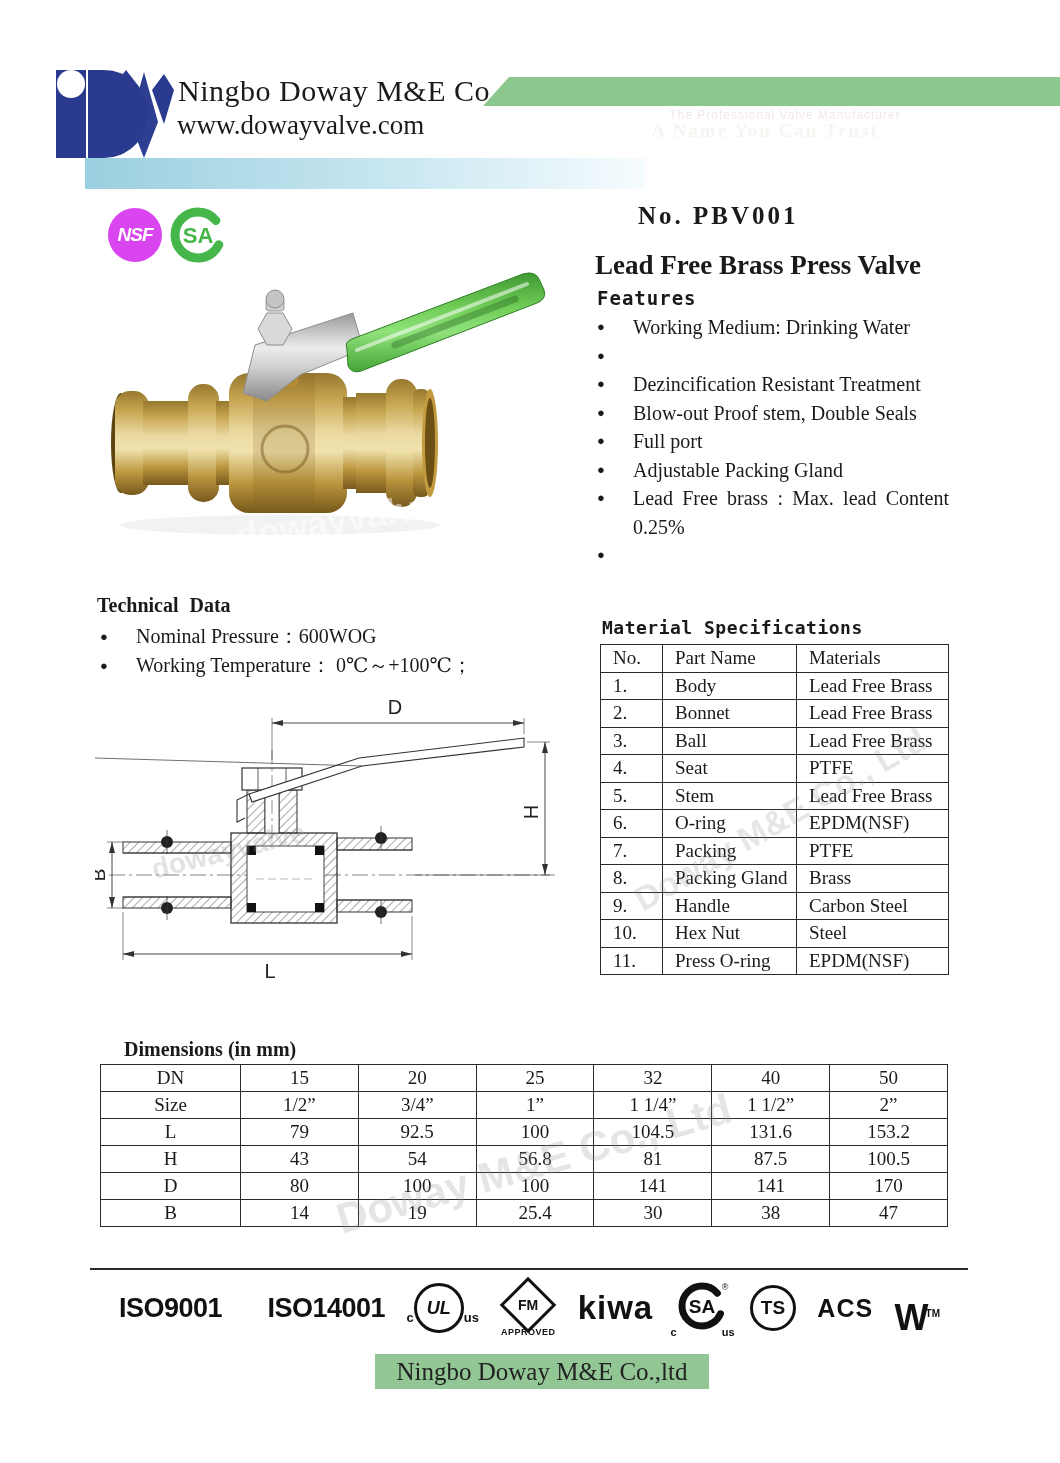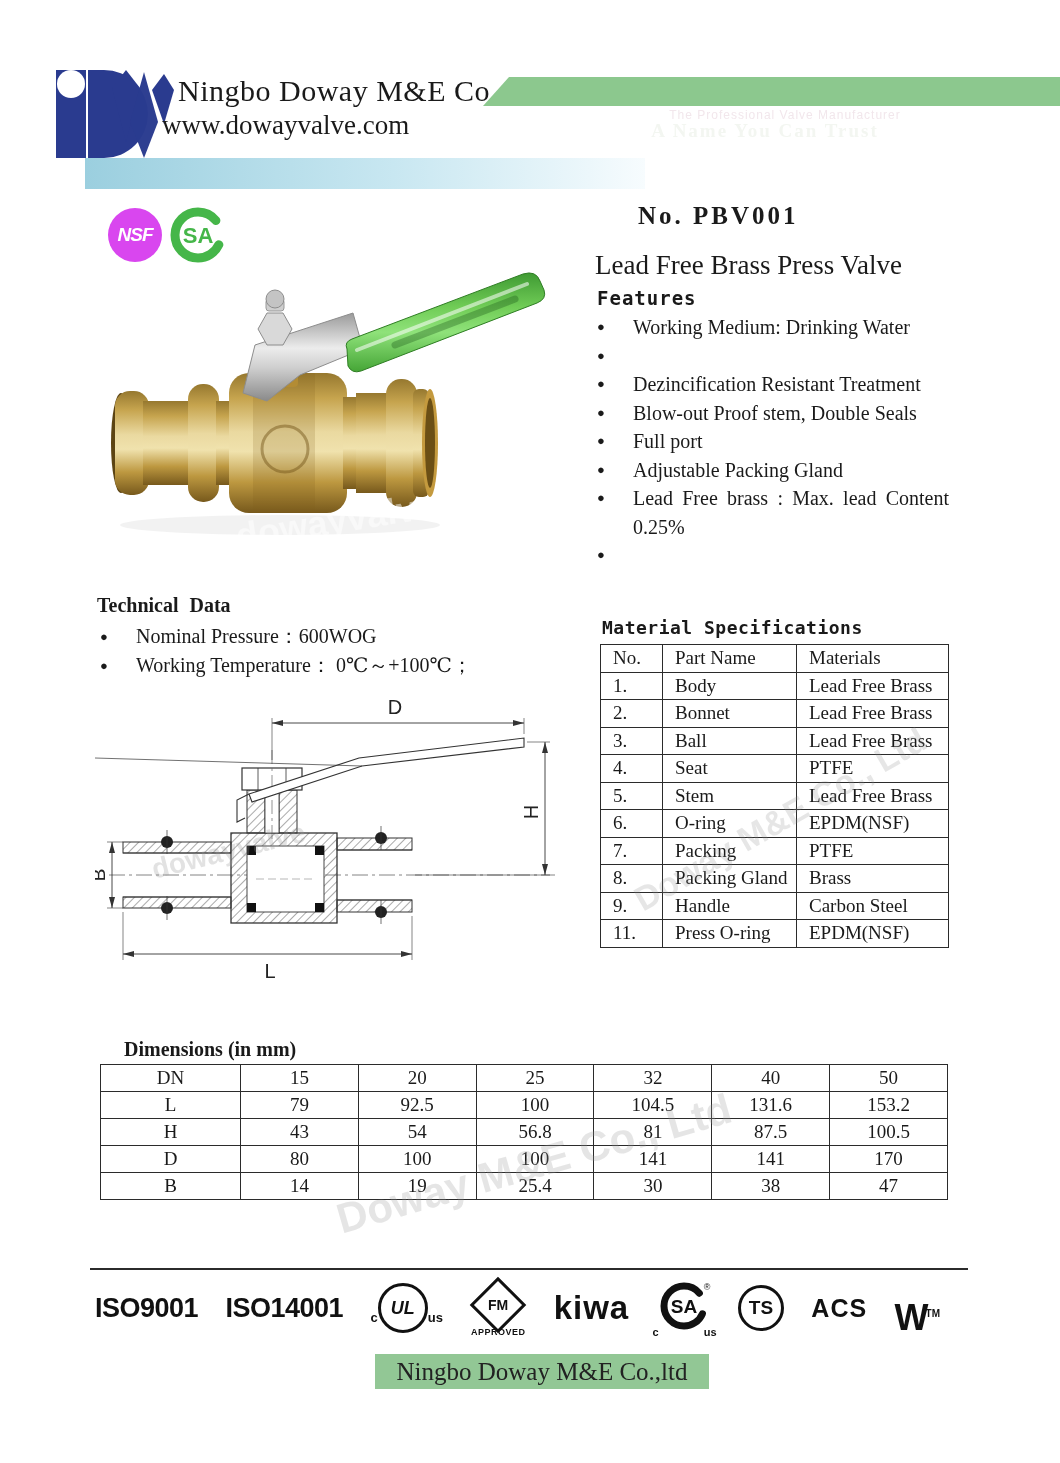--- a/index.html
+++ b/index.html
@@ -5,37 +5,37 @@
   html,body{margin:0;padding:0;background:#e8e8e8;}
   .serif{font-family:"Liberation Serif","DejaVu Serif",serif;}
   .mono{font-family:"DejaVu Sans Mono","Liberation Mono",monospace;}
   .sans{font-family:"Liberation Sans","DejaVu Sans",sans-serif;}
   #page{position:relative;width:1060px;height:1463px;background:#fff;margin:0 auto;overflow:hidden;
         font-family:"Liberation Serif","DejaVu Serif",serif;color:#1a1a1a;}
   .abs{position:absolute;}
 
   
   .company-name{left:178px;top:74px;font-size:30px;letter-spacing:.5px;}
-  .website{left:162px;top:110px;font-size:27px;}
+  .website{left:177px;top:110px;font-size:27px;}
   .green-banner{left:483px;top:77px;width:577px;height:29px;background:#8cc88e;
                 clip-path:polygon(26px 0,100% 0,100% 100%,0 100%);}
   .tagline1{left:620px;top:108px;width:330px;text-align:center;font-size:12px;color:#f2e7ec;letter-spacing:1px;}
   .tagline2{left:580px;top:120px;width:370px;text-align:center;font-size:19px;font-weight:bold;color:#f3f6f1;letter-spacing:2px;}
   .blue-bar{left:85px;top:158px;width:560px;height:31px;
             background:linear-gradient(to right,#9bcfdf,#c8e7f1 55%,#ecf7fb 90%,#f7fcfe);}
 
   
   .nsf-badge{left:108px;top:208px;width:54px;height:54px;border-radius:50%;background:#d946ef;
              display:flex;align-items:center;justify-content:center;color:#fff;
              font-weight:bold;font-size:19px;font-style:italic;letter-spacing:-1px;}
   .csa-badge{left:169px;top:206px;width:58px;height:58px;}
 
   
   .prod-no{left:638px;top:202px;font-size:25px;font-weight:bold;letter-spacing:3px;}
-  .prod-title{left:595px;top:250px;font-size:27px;font-weight:normal;}
+  .prod-title{left:595px;top:250px;font-size:27px;font-weight:bold;}
   .features-h{left:597px;top:287px;font-size:19px;font-weight:bold;letter-spacing:1px;}
   .features{left:597px;top:313px;width:352px;}
   .feat-li{display:flex;font-size:20px;line-height:28.5px;margin:0;}
   .feat-li .blt{width:36px;font-size:13px;flex:none;}
   .feat-li .txt{flex:1;text-align:justify;}
 
   
   .tech-h{left:97px;top:594px;font-size:20px;font-weight:bold;word-spacing:6px;}
   .tech-list{left:100px;top:622px;width:470px;}
   .tech-li{display:flex;font-size:20px;line-height:29px;}
@@ -58,21 +58,21 @@
       pointer-events:none;white-space:nowrap;}
   .wm-mat{left:615px;top:800px;font-size:34px;transform:rotate(-30deg);}
   .wm-dim{left:330px;top:1140px;font-size:42px;transform:rotate(-16deg);color:rgba(150,150,150,.25);}
   .wm-draw{left:150px;top:835px;font-size:28px;transform:rotate(-14deg);color:rgba(150,150,150,.28);}
   .wm-photo{left:235px;top:500px;font-size:36px;transform:rotate(-9deg);color:rgba(255,255,255,.5);}
 
   
   .foot-line{left:90px;top:1268px;width:878px;height:2px;background:#2b2b2b;}
   .cert-row{left:95px;top:1278px;width:845px;height:60px;display:flex;align-items:center;
             justify-content:space-between;color:#111;}
-  .cert-iso{font-weight:bold;font-size:27px;letter-spacing:-.5px;}
+  .cert-iso{font-weight:bold;font-size:27px;letter-spacing:-.5px;margin-left:24px;}
   .ul-wrap{display:flex;align-items:flex-end;}
   .ul-c{font-size:13px;font-weight:bold;margin-bottom:8px;}
   .ul-circle{width:44px;height:44px;border:3px solid #111;border-radius:50%;display:flex;
              align-items:center;justify-content:center;font-weight:bold;font-style:italic;font-size:18px;}
   .ul-us{font-size:13px;font-weight:bold;margin-bottom:8px;}
   .fm-wrap{display:flex;flex-direction:column;align-items:center;}
   .fm-diamond{width:34px;height:34px;border:3px solid #111;transform:rotate(45deg);
               display:flex;align-items:center;justify-content:center;margin:6px 8px 2px;}
   .fm-txt{transform:rotate(-45deg);font-weight:bold;font-size:14px;}
   .fm-sub{font-size:9px;font-weight:bold;letter-spacing:.5px;}
@@ -270,20 +270,25 @@
           <td>8.</td>
           <td>Packing Gland</td>
           <td>Brass</td>
         </tr>
       <tr>
           <td>9.</td>
           <td>Handle</td>
           <td>Carbon Steel</td>
         </tr>
       <tr>
+          <td>10.</td>
+          <td>Hex Nut</td>
+          <td>Steel</td>
+        </tr>
+      <tr>
           <td>11.</td>
           <td>Press O-ring</td>
           <td>EPDM(NSF)</td>
         </tr>
     </tbody>
   </table>
   <div class="abs wm wm-mat">Doway M&amp;E Co., Ltd</div>
 
   <svg class="abs" style="left:95px;top:690px" width="475" height="295" viewBox="0 0 475 295">
     <defs>
@@ -375,20 +380,29 @@
       </colgroup>
     <tbody>
       <tr>
           <td>DN</td>
           <td>15</td>
           <td>20</td>
           <td>25</td>
           <td>32</td>
           <td>40</td>
           <td>50</td>
+        </tr>
+      <tr>
+          <td>Size</td>
+          <td>1/2”</td>
+          <td>3/4”</td>
+          <td>1”</td>
+          <td>1 1/4”</td>
+          <td>1 1/2”</td>
+          <td>2”</td>
         </tr>
       <tr>
           <td>L</td>
           <td>79</td>
           <td>92.5</td>
           <td>100</td>
           <td>104.5</td>
           <td>131.6</td>
           <td>153.2</td>
         </tr>

